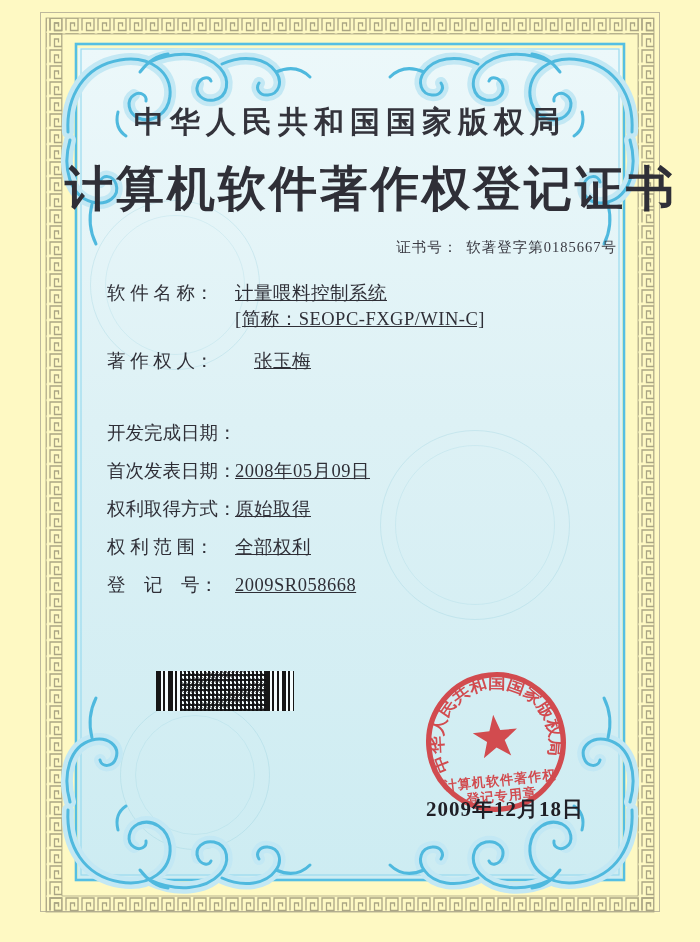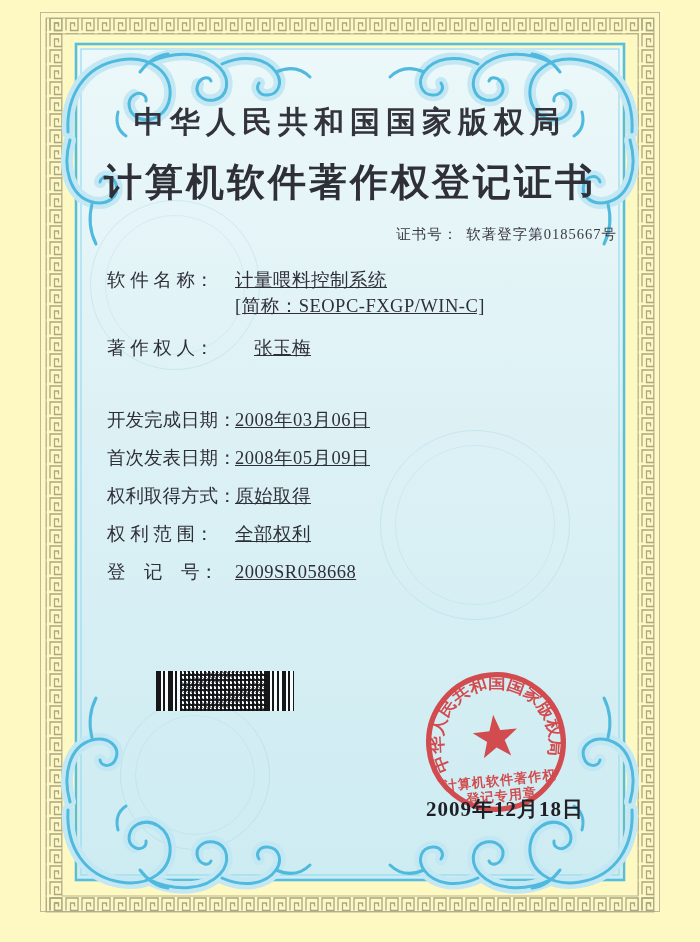--- a/index.html
+++ b/index.html
@@ -21,21 +21,21 @@
 
   .content { position:absolute; left:65px; top:0; width:570px; }
 
   .authority {
     margin-top:102px; text-align:center;
     font-size:30px; font-weight:bold; letter-spacing:6px; color:#33333b;
     white-space:nowrap;
   }
   .cert-title {
     margin-top:14px; text-align:center;
-    font-size:38px; font-weight:bold; letter-spacing:3px; color:#2f2f37;
+    font-size:48px; font-weight:bold; letter-spacing:3px; color:#2f2f37;
     white-space:nowrap;
   }
   .cert-no {
     margin-top:17px; margin-right:18px; text-align:right;
     font-size:14.5px; color:#3a3a42; letter-spacing:1px;
   }
   .cert-no .lbl { margin-right:8px; }
 
   .fields { margin-top:23px; margin-left:42px; }
   .row { display:flex; align-items:flex-start; font-size:18.5px; line-height:26px; }
@@ -148,21 +148,20 @@
         </span>
       </div>
 
       <div class="row gap-s">
         <span class="row-label">著 作 权 人：</span>
         <span class="row-value">张玉梅</span>
       </div>
 
       <div class="row gap-l">
         <span class="row-label">开发完成日期：</span>
-        <span class="row-value">2008年03月06日</span>
       </div>
 
       <div class="row gap-m">
         <span class="row-label">首次发表日期：</span>
         <span class="row-value">2008年05月09日</span>
       </div>
 
       <div class="row gap-m">
         <span class="row-label">权利取得方式：</span>
         <span class="row-value">原始取得</span>

